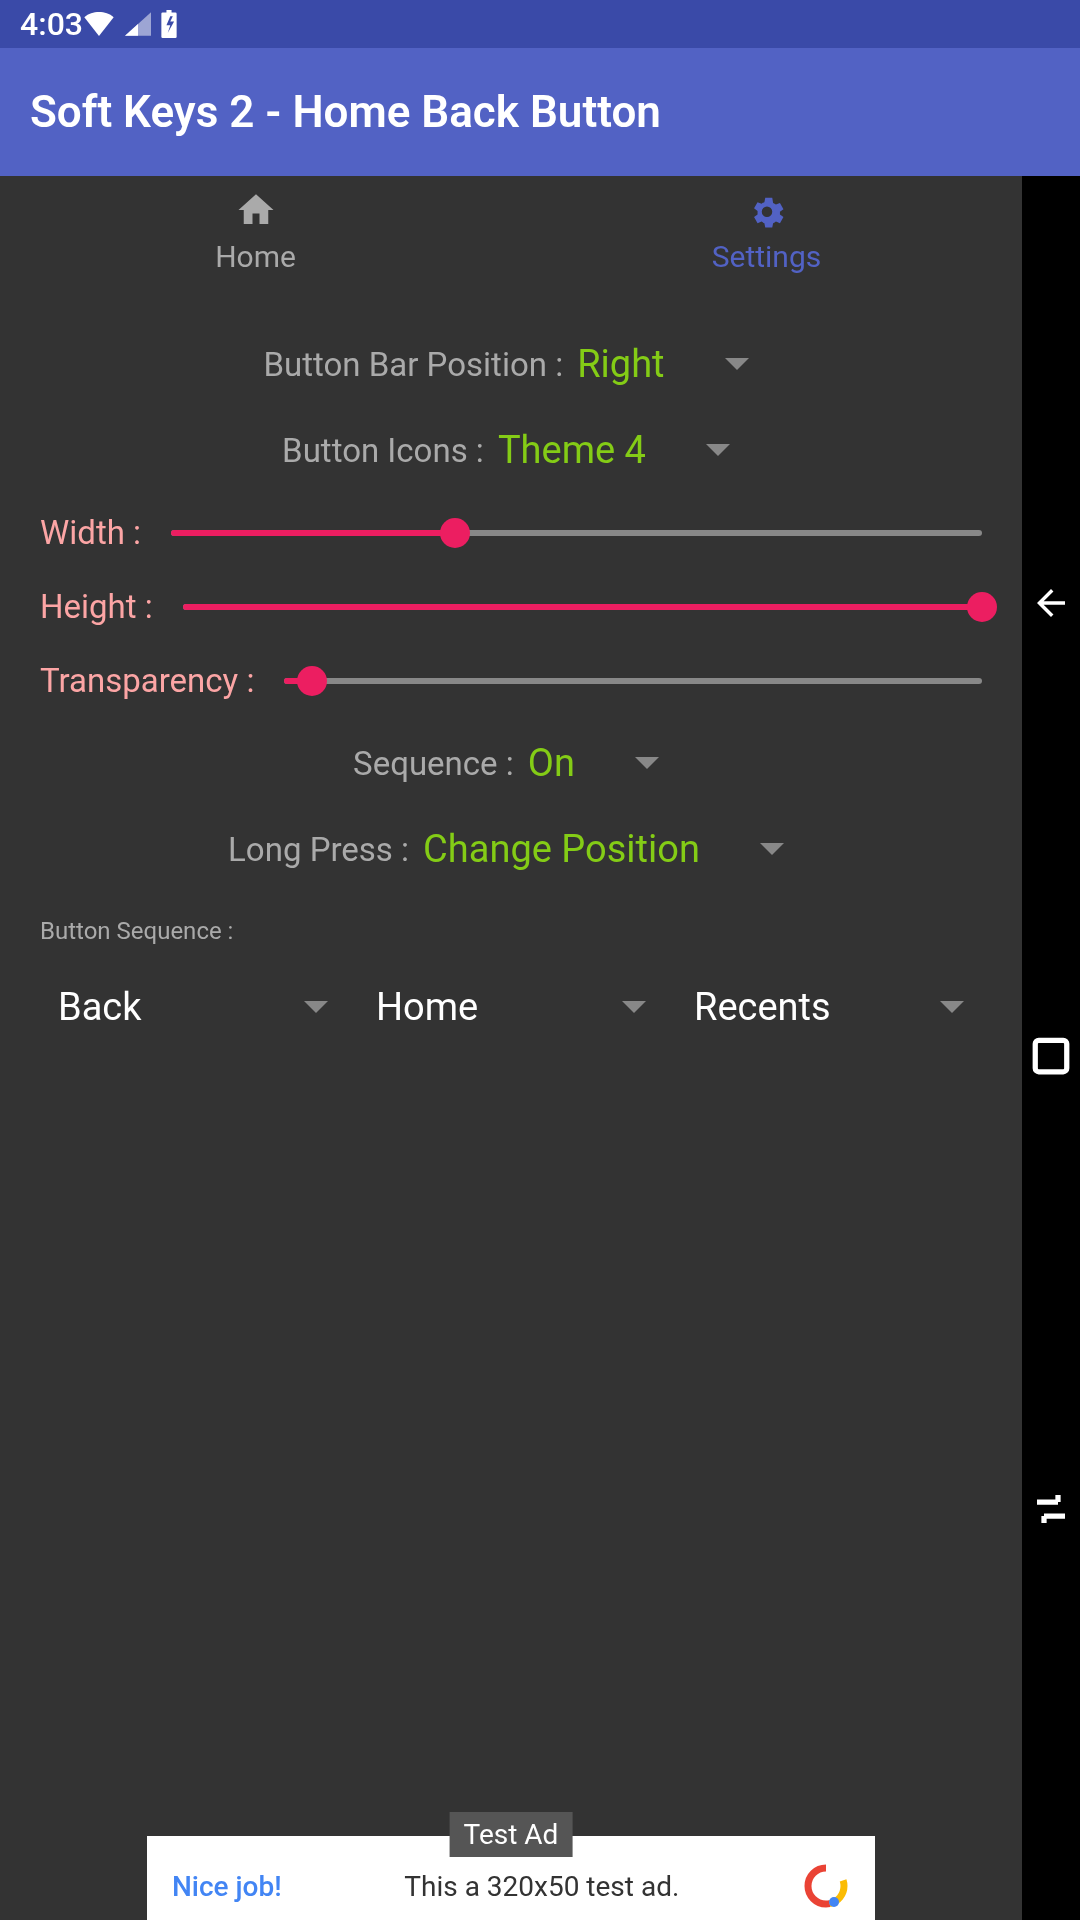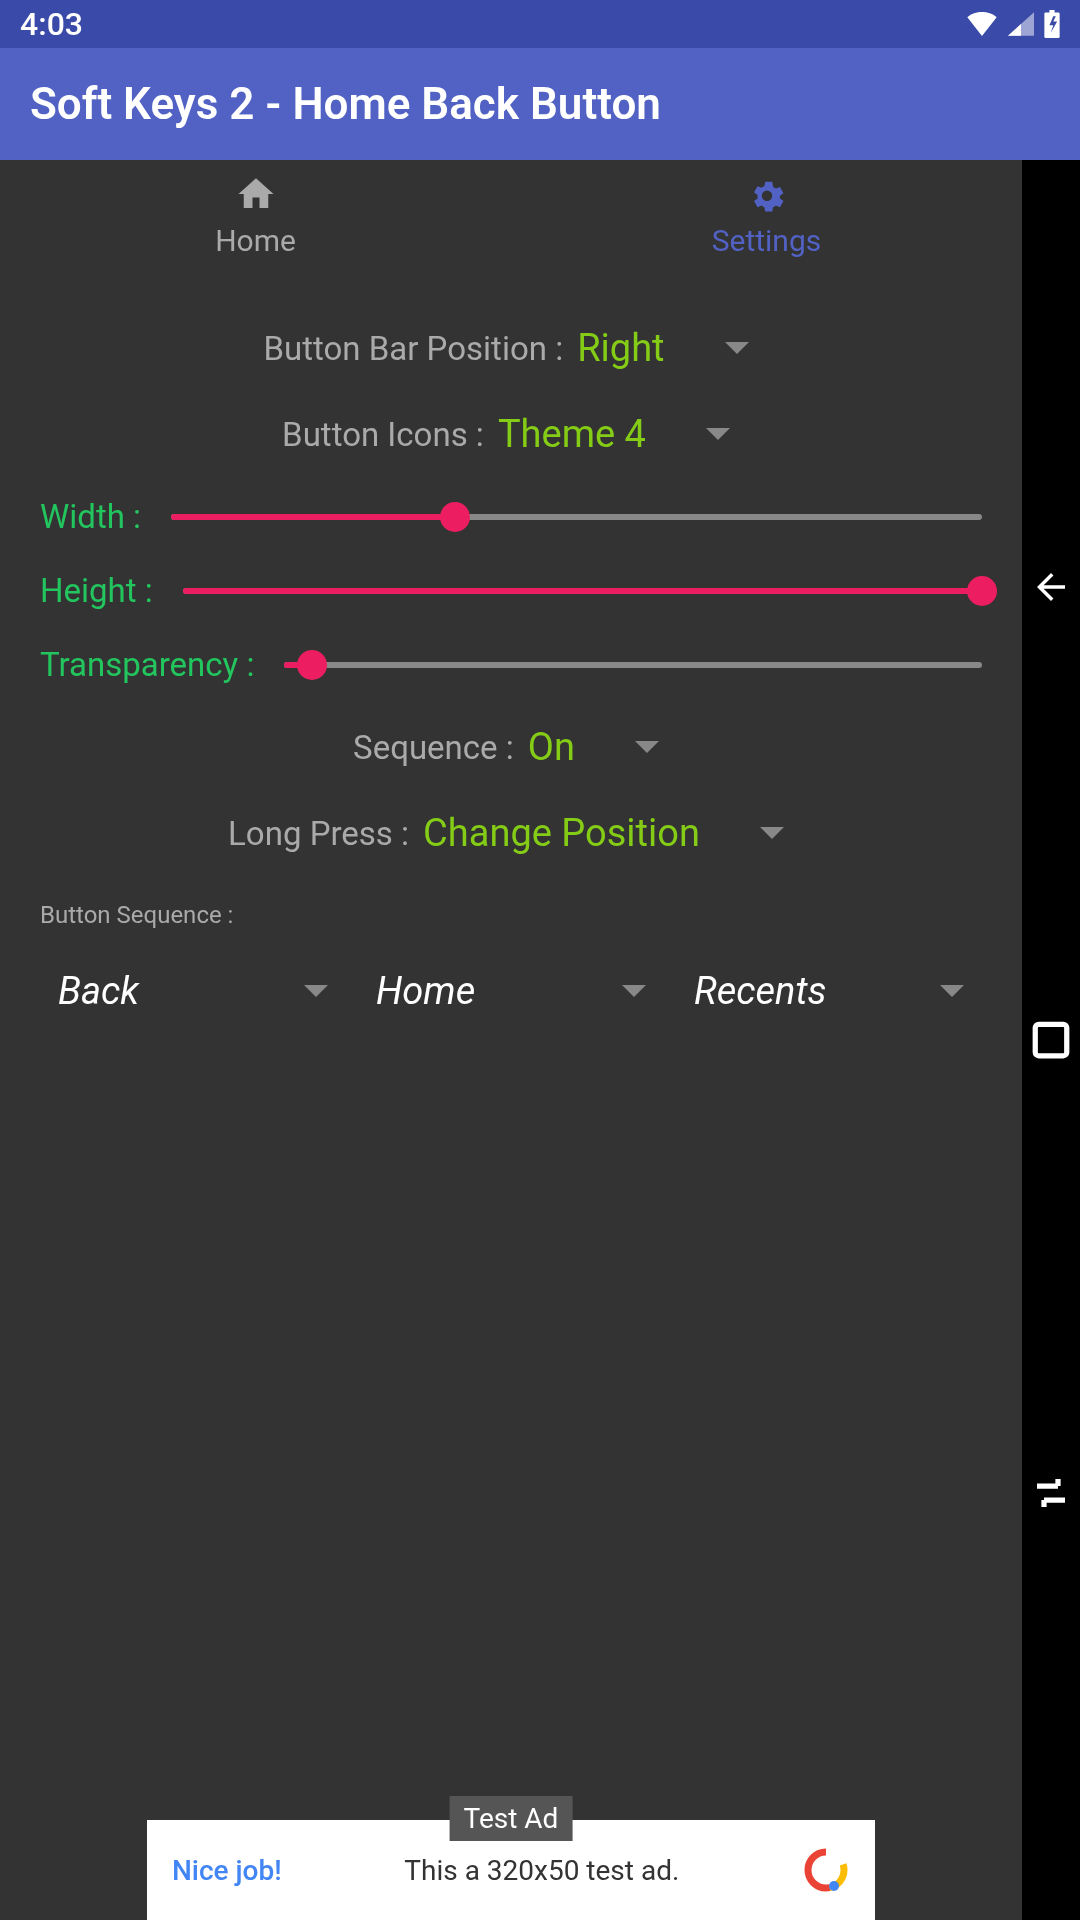--- a/index.html
+++ b/index.html
@@ -1,22 +1,22 @@
 <!DOCTYPE html>
 <html><head>
 <meta charset="utf-8">
 <style>
   * { margin: 0; padding: 0; box-sizing: border-box; font-family: Roboto, Arial, sans-serif; }
   body { width: 1080px; height: 1920px; background: #333333; overflow: hidden; position: relative; }
   
-  .status-bar { height: 48px; background: #3a4aa8; display: flex; justify-content: space-between; align-items: center; padding: 0 20px; }
+  .status-bar { height: 48px; background: #3a4aa8; display: flex; align-items: center; padding: 0 20px; }
   .status-time { color: #fff; font-size: 32px; font-weight: 500; }
   .status-icons { display: flex; gap: 10px; align-items: center; }
   
-  .app-bar { height: 112px; background: #5262c4; display: flex; align-items: center; padding: 0 30px; }
+  .app-bar { height: 128px; background: #5262c4; display: flex; align-items: center; padding: 0 30px; }
   .app-title { color: #fff; font-size: 44px; font-weight: 600; }
   
   .content-wrapper { display: flex; height: calc(1920px - 48px - 112px); }
   .main-content { flex: 1; background: #333333; position: relative; }
   
   .tabs { display: flex; height: 110px; }
   .tab { flex: 1; display: flex; flex-direction: column; align-items: center; justify-content: center; gap: 8px; }
   .tab-icon { width: 42px; height: 42px; }
   .tab-label { font-size: 30px; }
   .tab-home .tab-label { color: #aaa; }
@@ -25,27 +25,27 @@
   .settings-section { padding: 20px 40px; }
   
   .setting-row { display: flex; align-items: center; justify-content: center; gap: 4px; margin: 30px 0; }
   .setting-label { color: #aaa; font-size: 33px; }
   
   .dropdown { display: flex; align-items: center; gap: 60px; padding: 6px 10px; }
   .dropdown-value { color: #84cc16; font-size: 38px; }
   .chevron-down { width: 0; height: 0; border-left: 12px solid transparent; border-right: 12px solid transparent; border-top: 12px solid #888; }
   
   .slider-row { display: flex; align-items: center; gap: 30px; margin: 35px 0; }
-  .slider-label { color: #22c55e; font-size: 33px; min-width: 100px; }
+  .slider-label { color: #fca5a5; font-size: 33px; min-width: 100px; }
   .slider { flex: 1; height: 6px; background: #888; position: relative; border-radius: 3px; }
   .slider-fill { height: 100%; background: #ec1e61; border-radius: 3px; }
   .slider-thumb { width: 30px; height: 30px; background: #ec1e61; border-radius: 50%; position: absolute; top: 50%; transform: translate(-50%, -50%); }
   
   .button-sequence-label { color: #aaa; font-size: 24px; margin: 40px 0 30px 0; }
-  .sequence-row { display: flex; gap: 12px; font-style: italic; }
+  .sequence-row { display: flex; gap: 12px; }
   .sequence-dropdown { flex: 1; display: flex; align-items: center; justify-content: space-between; padding: 10px 18px; }
   .sequence-value { color: #fff; font-size: 38px; }
   
   .side-bar { width: 58px; background: #000; display: flex; flex-direction: column; align-items: center; justify-content: space-around; padding: 200px 0; }
   .side-icon { width: 42px; height: 42px; }
   
   .ad-banner { position: absolute; bottom: 0; left: 50%; transform: translateX(-50%); width: 728px; height: 100px; background: #fff; display: flex; align-items: center; justify-content: space-between; padding: 0 25px; }
   .ad-left { color: #4285f4; font-size: 28px; font-weight: 500; }
   .ad-center { color: #333; font-size: 28px; }
   .ad-icon { width: 48px; height: 48px; }

